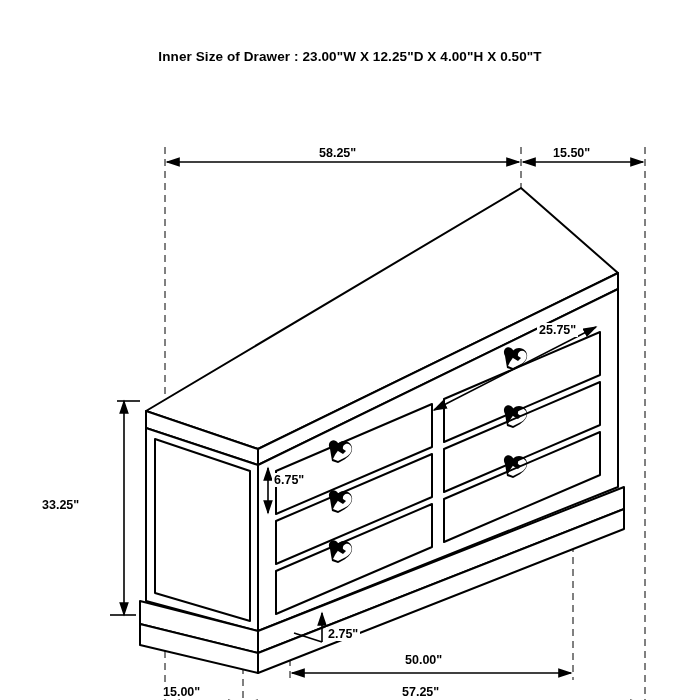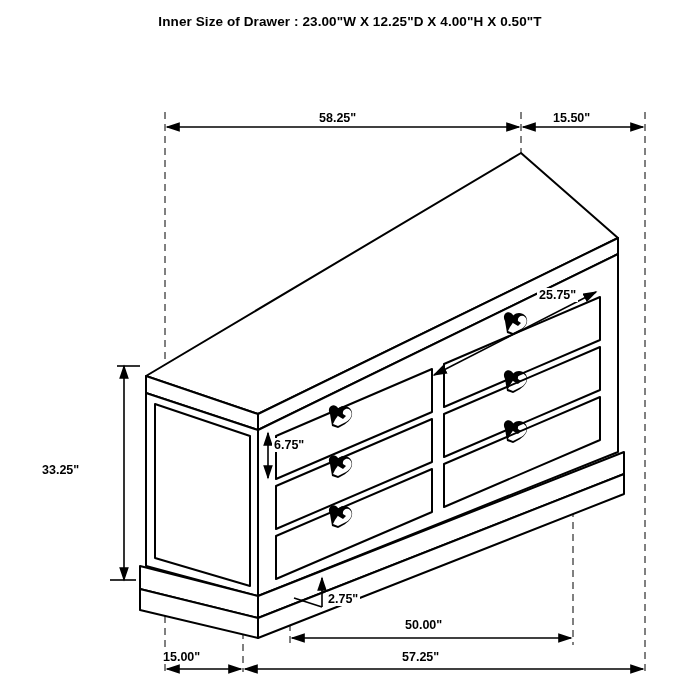--- a/index.html
+++ b/index.html
@@ -11,20 +11,21 @@
     width: 700px;
     height: 700px;
     font-family: "Liberation Sans", sans-serif;
     color: #000000;
     overflow: hidden;
   }
   #stage {
     position: relative;
     width: 700px;
     height: 492px;
+    margin-top: 35px;
   }
   #title {
     position: absolute;
     top: 14px;
     left: 0;
     width: 700px;
     text-align: center;
     font-size: 13.5px;
     font-weight: bold;
     letter-spacing: 0.1px;

